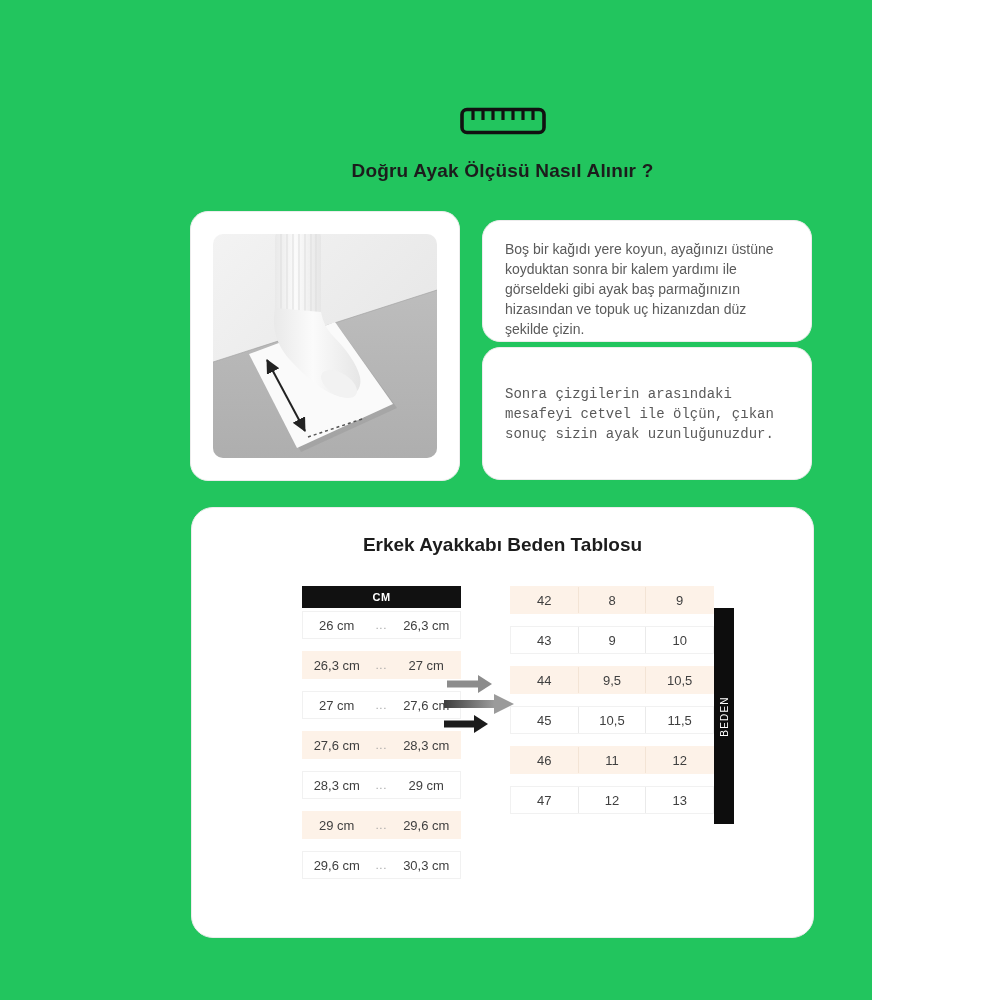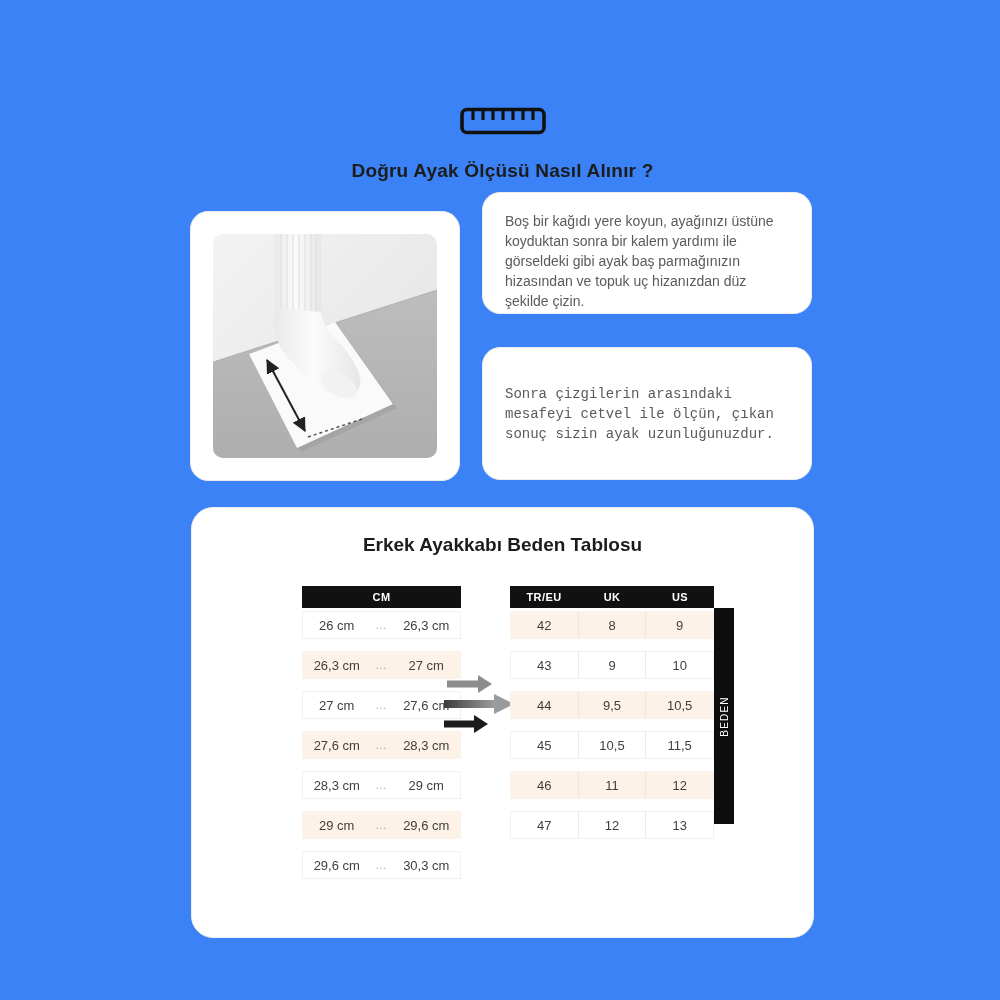--- a/index.html
+++ b/index.html
@@ -1,33 +1,33 @@
 <!DOCTYPE html>
 <html><head>
 <meta charset="utf-8">
 <style>
   html,body { margin:0; padding:0; background:#ffffff; }
   body { width:1000px; height:1000px; font-family:"Liberation Sans", sans-serif; -webkit-font-smoothing:antialiased; }
-  .canvas { position:relative; width:1000px; height:1000px; background:#3b82f6; overflow:hidden; }
+  .canvas { position:relative; width:872px; height:1000px; background:#22c55e; overflow:hidden; }
   .content { position:absolute; left:190px; top:0; width:625px; height:1000px; }
 
   .ruler-wrap { position:absolute; left:0; top:106px; width:625px; display:flex; justify-content:center; }
 
   .page-title { position:absolute; left:0; top:160px; width:625px; text-align:center;
                 font-size:19px; font-weight:bold; color:#1c1c1c; letter-spacing:0.2px; }
 
   .photo-card { position:absolute; left:0; top:211px; width:270px; height:270px; box-sizing:border-box;
                 background:#fff; border:1px solid #ececec; border-radius:18px;
                 display:flex; align-items:center; justify-content:center; }
   .photo { width:224px; height:224px; border-radius:10px; overflow:hidden; display:block; }
 
   .inst-card { position:absolute; left:292px; width:330px; box-sizing:border-box; background:#fff;
                border:1px solid #ececec; border-radius:18px; color:#5a5a5a;
                font-size:14px; line-height:20px; }
-  .inst-1 { top:192px; height:122px; padding:18px 22px 4px 22px; }
+  .inst-1 { top:220px; height:122px; padding:18px 22px 4px 22px; }
   .inst-2 { top:347px; height:133px; padding:0 22px; display:flex; align-items:center;font-family:Liberation Mono, monospace; }
 
   .chart-card { position:absolute; left:1px; top:507px; width:623px; height:431px; box-sizing:border-box;
                 background:#fff; border:1px solid #ececec; border-radius:22px; }
   .chart-title { position:absolute; left:0; top:26px; width:100%; text-align:center;
                  font-size:19px; font-weight:bold; color:#1c1c1c; }
 
   .cm-table   { position:absolute; left:86px;  top:78px; width:159px;padding-left:24px; }
   .size-table { position:absolute; left:318px; top:78px; width:204px; }
 
@@ -191,25 +191,20 @@
           <rect x="0" y="26" width="50" height="8" fill="url(#agrad)"></rect>
           <polygon points="50,20 50,40 70,30" fill="#9b9b9b"></polygon>
         </g>
         <g>
           <rect x="0" y="46.5" width="30" height="7" fill="#1c1c1c"></rect>
           <polygon points="30,41 30,59 44,50" fill="#1c1c1c"></polygon>
         </g>
       </svg>
 
       <div class="size-table">
-        <div class="thead">
-          <span>TR/EU</span>
-          <span>UK</span>
-          <span>US</span>
-        </div>
         <div class="trow alt">
           <span class="s-cell">42</span>
           <span class="s-cell">8</span>
           <span class="s-cell">9</span>
         </div>
         <div class="trow">
           <span class="s-cell">43</span>
           <span class="s-cell">9</span>
           <span class="s-cell">10</span>
         </div>

